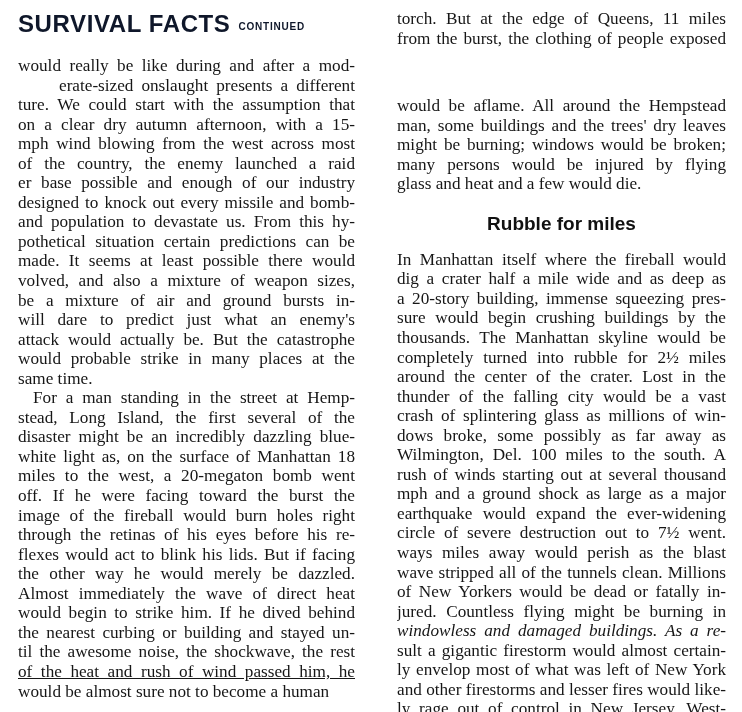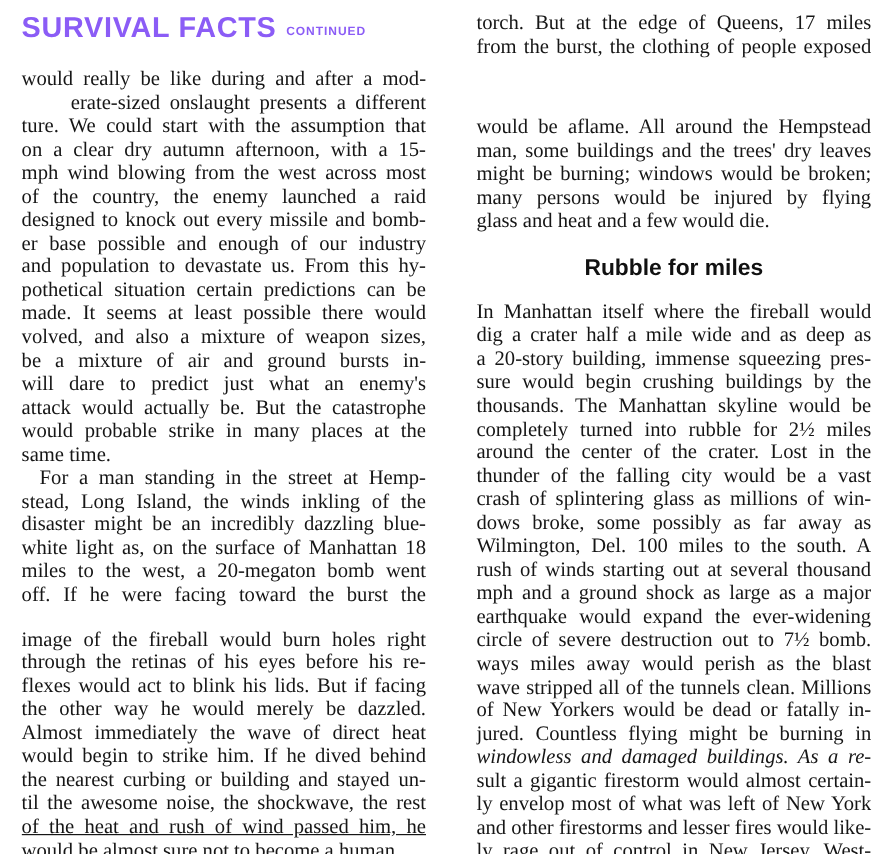--- a/index.html
+++ b/index.html
@@ -20,21 +20,21 @@
       width: 742px;
       height: 712px;
     }
     .header {
       position: absolute;
       left: 18px;
       top: 10px;
       white-space: nowrap;
       font-family: "Liberation Sans", "DejaVu Sans", sans-serif;
       font-weight: bold;
-      color: #8b5cf6;
+      color: #0f172a;
     }
     .header .main {
       font-size: 24px;
       letter-spacing: 0.6px;
     }
     .header .sub {
       font-size: 10px;
       letter-spacing: 0.8px;
       margin-left: 8px;
       vertical-align: 2px;
@@ -89,55 +89,55 @@
   </div>
 
   <div class="col left">
     <div id="left-p1">
         <span class="line" style="white-space: normal; overflow: hidden;">would really be like during and after a mod-</span>
         <span class="line" style="white-space: normal; overflow: hidden; margin-left: 41px;">erate-sized onslaught presents a different pic-</span>
         <span class="line" style="white-space: normal; overflow: hidden;">ture. We could start with the assumption that</span>
         <span class="line" style="white-space: normal; overflow: hidden;">on a clear dry autumn afternoon, with a 15-</span>
         <span class="line" style="white-space: normal; overflow: hidden;">mph wind blowing from the west across most</span>
         <span class="line" style="white-space: normal; overflow: hidden;">of the country, the enemy launched a raid</span>
+        <span class="line" style="white-space: normal; overflow: hidden;">er base possible and enough of our industry</span>
         <span class="line" style="white-space: normal; overflow: hidden;">designed to knock out every missile and bomb-</span>
-        <span class="line" style="white-space: normal; overflow: hidden;">er base possible and enough of our industry</span>
         <span class="line" style="white-space: normal; overflow: hidden;">and population to devastate us. From this hy-</span>
         <span class="line" style="white-space: normal; overflow: hidden;">pothetical situation certain predictions can be</span>
         <span class="line" style="white-space: normal; overflow: hidden;">made. It seems at least possible there would</span>
         <span class="line" style="white-space: normal; overflow: hidden;">volved, and also a mixture of weapon sizes,</span>
         <span class="line" style="white-space: normal; overflow: hidden;">be a mixture of air and ground bursts in-</span>
         <span class="line" style="white-space: normal; overflow: hidden;">will dare to predict just what an enemy's</span>
         <span class="line" style="white-space: normal; overflow: hidden;">attack would actually be. But the catastrophe</span>
         <span class="line" style="white-space: normal; overflow: hidden;">would probable strike in many places at the</span>
         <span class="line end">same time.</span>
       </div>
     <div id="left-p2">
         <span class="line" style="padding-left: 15px; white-space: normal; overflow: hidden;">For a man standing in the street at Hemp-</span>
-        <span class="line" style="white-space: normal; overflow: hidden;">stead, Long Island, the winds inkling of the</span>
+        <span class="line" style="white-space: normal; overflow: hidden;">stead, Long Island, the first several of the</span>
         <span class="line" style="white-space: normal; overflow: hidden;">disaster might be an incredibly dazzling blue-</span>
         <span class="line" style="white-space: normal; overflow: hidden;">white light as, on the surface of Manhattan 18</span>
         <span class="line" style="white-space: normal; overflow: hidden;">miles to the west, a 20-megaton bomb went</span>
         <span class="line" style="white-space: normal; overflow: hidden;">off. If he were facing toward the burst the</span>
-        <span class="line" style="white-space: normal; overflow: hidden; margin-top: 17px;">image of the fireball would burn holes right</span>
+        <span class="line" style="white-space: normal; overflow: hidden;">image of the fireball would burn holes right</span>
         <span class="line" style="white-space: normal; overflow: hidden;">through the retinas of his eyes before his re-</span>
         <span class="line" style="white-space: normal; overflow: hidden;">flexes would act to blink his lids. But if facing</span>
         <span class="line" style="white-space: normal; overflow: hidden;">the other way he would merely be dazzled.</span>
         <span class="line" style="white-space: normal; overflow: hidden;">Almost immediately the wave of direct heat</span>
         <span class="line" style="white-space: normal; overflow: hidden;">would begin to strike him. If he dived behind</span>
         <span class="line" style="white-space: normal; overflow: hidden;">the nearest curbing or building and stayed un-</span>
         <span class="line" style="white-space: normal; overflow: hidden;">til the awesome noise, the shockwave, the rest</span>
         <span class="line" style="white-space: normal; overflow: hidden; text-decoration: underline;">of the heat and rush of wind passed him, he</span>
         <span class="line end">would be almost sure not to become a human</span>
       </div>
   </div>
 
   <div class="col right">
     <div id="right-p1">
-        <span class="line" style="white-space: normal; overflow: hidden;">torch. But at the edge of Queens, 17 miles</span>
+        <span class="line" style="white-space: normal; overflow: hidden;">torch. But at the edge of Queens, 11 miles</span>
         <span class="line" style="white-space: normal; overflow: hidden;">from the burst, the clothing of people exposed</span>
         <span class="line" style="white-space: normal; overflow: hidden; margin-top: 48px;">would be aflame. All around the Hempstead</span>
         <span class="line" style="white-space: normal; overflow: hidden;">man, some buildings and the trees' dry leaves</span>
         <span class="line" style="white-space: normal; overflow: hidden;">might be burning; windows would be broken;</span>
         <span class="line" style="white-space: normal; overflow: hidden;">many persons would be injured by flying</span>
         <span class="line end">glass and heat and a few would die.</span>
       </div>
     <div class="subhead">Rubble for miles</div>
     <div id="right-p2">
         <span class="line" style="white-space: normal; overflow: hidden;">In Manhattan itself where the fireball would</span>
@@ -147,21 +147,21 @@
         <span class="line" style="white-space: normal; overflow: hidden;">thousands. The Manhattan skyline would be</span>
         <span class="line" style="white-space: normal; overflow: hidden;">completely turned into rubble for 2½ miles</span>
         <span class="line" style="white-space: normal; overflow: hidden;">around the center of the crater. Lost in the</span>
         <span class="line" style="white-space: normal; overflow: hidden;">thunder of the falling city would be a vast</span>
         <span class="line" style="white-space: normal; overflow: hidden;">crash of splintering glass as millions of win-</span>
         <span class="line" style="white-space: normal; overflow: hidden;">dows broke, some possibly as far away as</span>
         <span class="line" style="white-space: normal; overflow: hidden;">Wilmington, Del. 100 miles to the south. A</span>
         <span class="line" style="white-space: normal; overflow: hidden;">rush of winds starting out at several thousand</span>
         <span class="line" style="white-space: normal; overflow: hidden;">mph and a ground shock as large as a major</span>
         <span class="line" style="white-space: normal; overflow: hidden;">earthquake would expand the ever-widening</span>
-        <span class="line" style="white-space: normal; overflow: hidden;">circle of severe destruction out to 7½ bomb.</span>
+        <span class="line" style="white-space: normal; overflow: hidden;">circle of severe destruction out to 7½ went.</span>
         <span class="line" style="white-space: normal; overflow: hidden;">ways miles away would perish as the blast</span>
         <span class="line" style="white-space: normal; overflow: hidden;">wave stripped all of the tunnels clean. Millions</span>
         <span class="line" style="white-space: normal; overflow: hidden;">of New Yorkers would be dead or fatally in-</span>
         <span class="line" style="white-space: normal; overflow: hidden;">jured. Countless flying might be burning in now</span>
         <span class="line" style="white-space: normal; overflow: hidden; font-style: italic;">windowless and damaged buildings. As a re-</span>
         <span class="line" style="white-space: normal; overflow: hidden;">sult a gigantic firestorm would almost certain-</span>
         <span class="line" style="white-space: normal; overflow: hidden;">ly envelop most of what was left of New York</span>
         <span class="line" style="white-space: normal; overflow: hidden;">and other firestorms and lesser fires would like-</span>
         <span class="line" style="white-space: normal; overflow: hidden;">ly rage out of control in New Jersey, West-</span>
         <span class="line end">chester and a third of Long Island.</span>

